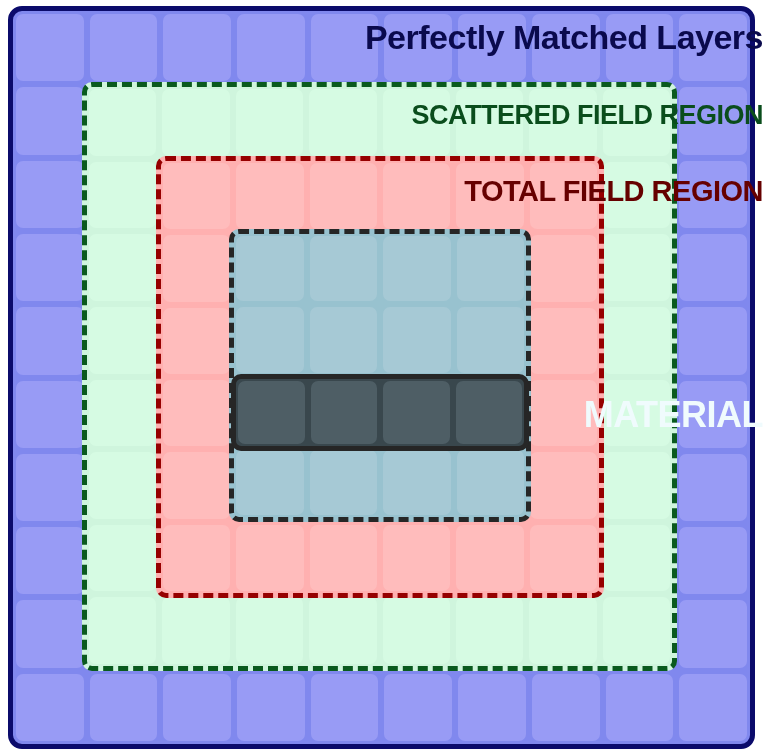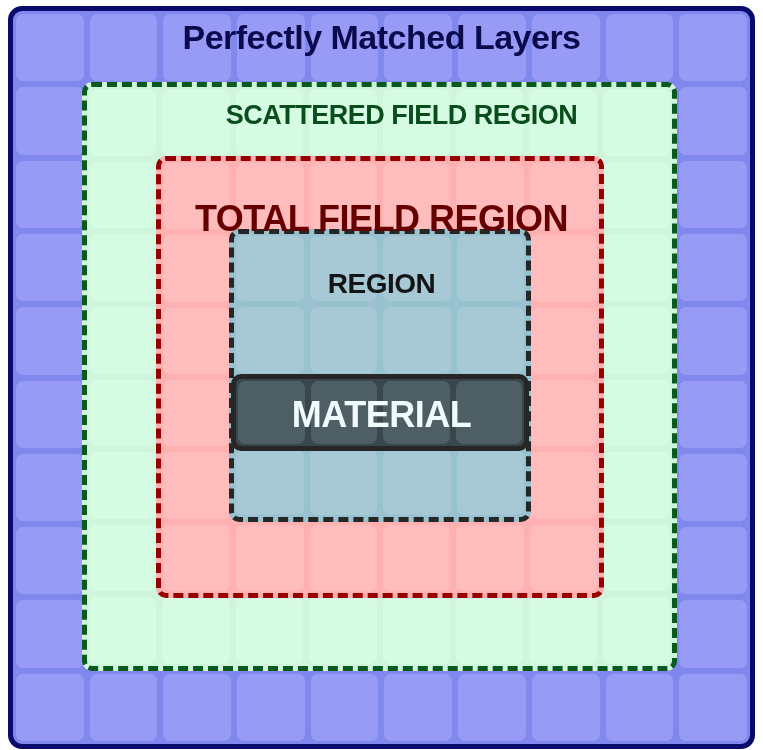--- a/index.html
+++ b/index.html
@@ -10,24 +10,24 @@
     .region { position:absolute; box-sizing:border-box; overflow:hidden; }
     .region .grid { gap:6px; padding:0; }
     .scattered { left:82px; top:82px; width:595px; height:589px; border:5px dashed #0a5a1e; border-radius:10px; background:#cff5dd; }
     .scattered .tile { background:#d6fbe3; }
     .total { left:156px; top:156px; width:448px; height:442px; border:5px dashed #960000; border-radius:10px; background:#ffb0b0; }
     .total .tile { background:#ffbcbc; }
     .mdttm { left:229px; top:229px; width:302px; height:293px; border:5px dashed #262626; border-radius:10px; background:#98c2cf; }
     .mdttm .tile { background:#a6c9d5; }
     .material { left:231px; top:374px; width:298px; height:77px; border:5px solid #262626; border-radius:10px; background:#39474d; }
     .material .tile { background:#4e5e65; }
-    .label { position:absolute; left:0; right:0; text-align:center; font-weight:bold; letter-spacing:-0.5px; z-index:5; }
+    .label { position:absolute; left:0; right:0; text-align:right; font-weight:bold; letter-spacing:-0.5px; z-index:5; }
     .pml-label { top:18px; font-size:34px; color:#0a0a4d; }
     .sf-label { top:100px; font-size:27px; color:#0a4d1c;padding-left:40px; }
-    .tf-label { top:175px; font-size:36px; color:#660000;margin-top:23px; }
+    .tf-label { top:175px; font-size:29px; color:#660000; }
     .md-label { top:265px; font-size:28px; color:#141414; line-height:38px; }
     .mat-label { top:394px; font-size:36px; color:#f0fbfd; }
   </style>
 </head>
 <body>
 
 <div class="frame">
   <div class="grid" id="pml-grid">
       <div class="tile"></div>
       <div class="tile"></div>
@@ -269,15 +269,14 @@
       <div class="tile"></div>
       <div class="tile"></div>
       <div class="tile"></div>
     </div>
 </div>
 
 <div class="label pml-label">Perfectly Matched Layers</div>
 <div class="label sf-label">SCATTERED FIELD REGION</div>
 <div class="label tf-label">TOTAL FIELD REGION</div>
 <div class="label md-label">
-  <div>REGION</div>
 </div>
 <div class="label mat-label">MATERIAL</div>
 
 </body></html>

